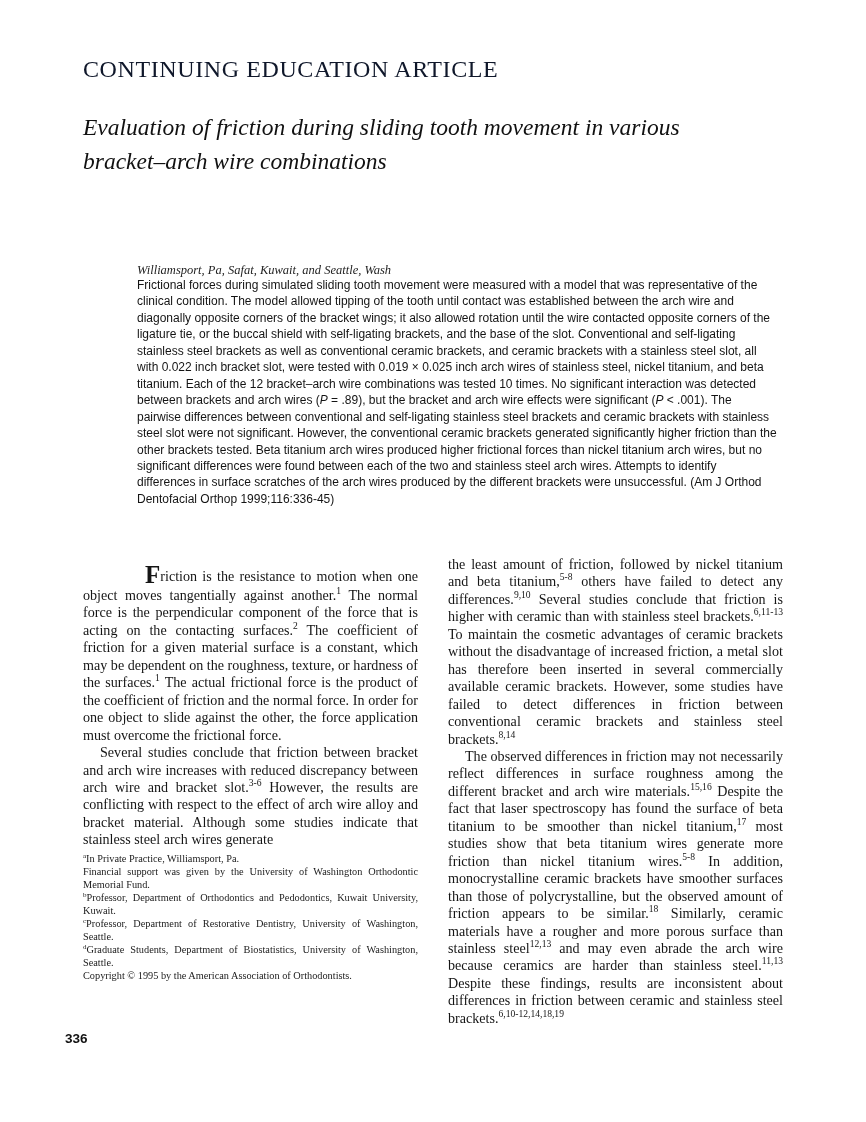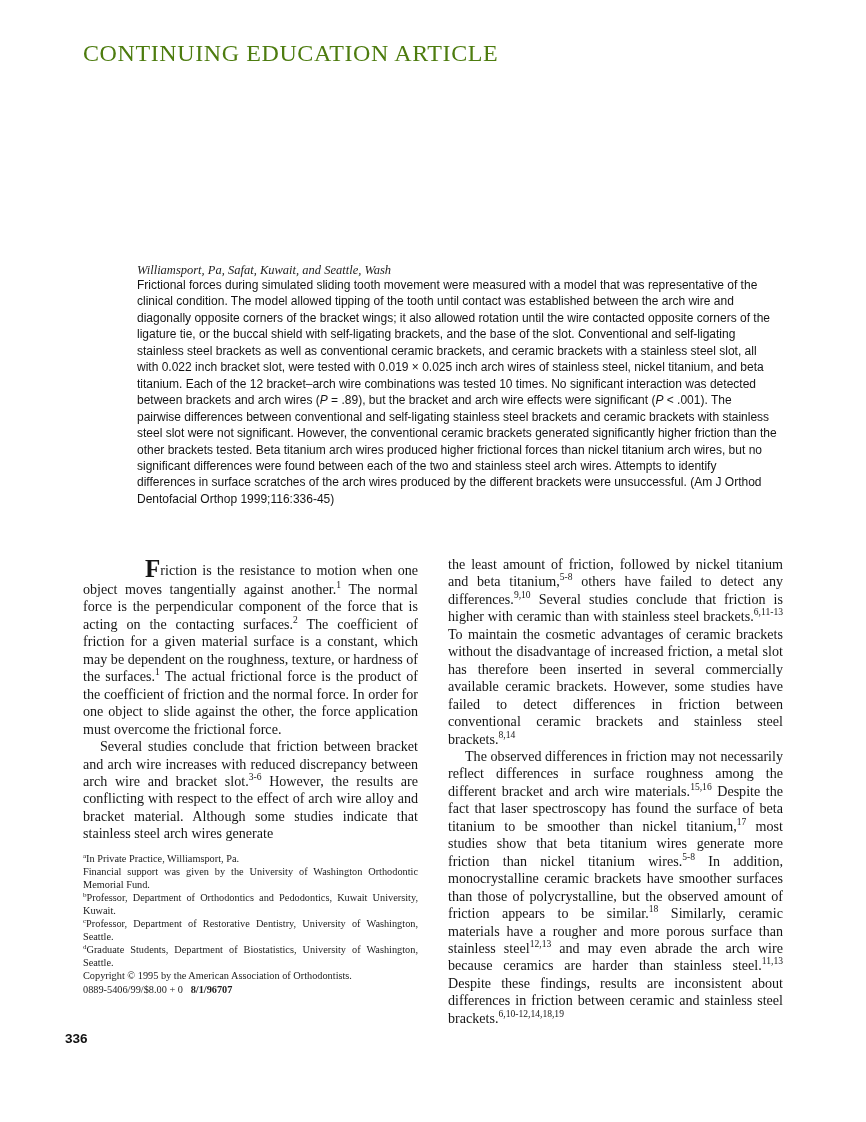--- a/index.html
+++ b/index.html
@@ -21,25 +21,25 @@
     left: 0; top: 0;
     width: 866px;
     height: 1122px;
     background: #ffffff;
   }
 
   
   .section-heading {
     position: absolute;
     left: 83px;
-    top: 40px;
+    top: 56px;
     font-family: "Liberation Serif", serif;
     font-size: 24px;
     letter-spacing: 0.6px;
-    color: #4d7c0f;
+    color: #0f172a;
     font-weight: 400;
   }
 
   .article-title {
     position: absolute;
     left: 83px;
     top: 110px;
     width: 700px;
     font-family: "Liberation Serif", serif;
     font-style: italic;
@@ -98,21 +98,21 @@
     position: absolute;
     top: 556px;
     width: 335px;
     font-family: "Liberation Serif", serif;
     font-size: 14.1px;
     line-height: 17.45px;
     color: #151515;
     text-align: justify;
     text-justify: inter-word;
   }
-  .col-left  { left: 83px; }
+  .col-left  { left: 83px; margin-top: 6px; }
   .col-right { left: 448px; }
 
   .col p {
     margin: 0;
     text-indent: 0;
   }
   .col p.indent { text-indent: 17px; }
 
   .dropcap-para {
     position: relative;
@@ -158,20 +158,24 @@
     color: #111;
   }
 </style>
 </head>
 <body>
 
 <div class="page">
 
   <div class="section-heading">CONTINUING EDUCATION ARTICLE</div>
 
+  <div class="article-title">
+    <span>Evaluation of friction during sliding tooth movement in various</span><br>
+    <span>bracket–arch wire combinations</span>
+  </div>
 
 
   <div class="affil-line">Williamsport, Pa, Safat, Kuwait, and Seattle, Wash</div>
 
   <div class="abstract">
     <span>Frictional forces during simulated sliding tooth movement were measured with a model that was representative of the clinical condition. The model allowed tipping of the tooth until contact was established between the arch wire and diagonally opposite corners of the bracket wings; it also allowed rotation until the wire contacted opposite corners of the ligature tie, or the buccal shield with self-ligating brackets, and the base of the slot. Conventional and self-ligating stainless steel brackets as well as conventional ceramic brackets, and ceramic brackets with a stainless steel slot, all with 0.022 inch bracket slot, were tested with 0.019 × 0.025 inch arch wires of stainless steel, nickel titanium, and beta titanium. Each of the 12 bracket–arch wire combinations was tested 10 times. No significant interaction was detected between brackets and arch wires (</span><i>P</i><span> = .89), but the bracket and arch wire effects were significant (</span><i>P</i><span> &lt; .001). The pairwise differences between conventional and self-ligating stainless steel brackets and ceramic brackets with stainless steel slot were not significant. However, the conventional ceramic brackets generated significantly higher friction than the other brackets tested. Beta titanium arch wires produced higher frictional forces than nickel titanium arch wires, but no significant differences were found between each of the two and stainless steel arch wires. Attempts to identify differences in surface scratches of the arch wires produced by the different brackets were unsuccessful. (Am J Orthod Dentofacial Orthop 1999;116:336-45)</span>
   </div>
 
   <div class="col col-left">
     <p class="dropcap-para"><span class="dropcap">F</span><span>riction is the resistance to motion when one object moves tangentially against another.</span><sup>1</sup><span> The normal force is the perpendicular component of the force that is acting on the contacting surfaces.</span><sup>2</sup><span> The coefficient of friction for a given material surface is a constant, which may be dependent on the roughness, texture, or hardness of the surfaces.</span><sup>1</sup><span> The actual frictional force is the product of the coefficient of friction and the normal force. In order for one object to slide against the other, the force application must overcome the frictional force.</span></p>
@@ -183,18 +187,17 @@
     <p class="indent"><span>The observed differences in friction may not necessarily reflect differences in surface roughness among the different bracket and arch wire materials.</span><sup>15,16</sup><span> Despite the fact that laser spectroscopy has found the surface of beta titanium to be smoother than nickel titanium,</span><sup>17</sup><span> most studies show that beta titanium wires generate more friction than nickel titanium wires.</span><sup>5-8</sup><span> In addition, monocrystalline ceramic brackets have smoother surfaces than those of polycrystalline, but the observed amount of friction appears to be similar.</span><sup>18</sup><span> Similarly, ceramic materials have a rougher and more porous surface than stainless steel</span><sup>12,13</sup><span> and may even abrade the arch wire because ceramics are harder than stainless steel.</span><sup>11,13</sup><span> Despite these findings, results are inconsistent about differences in friction between ceramic and stainless steel brackets.</span><sup>6,10-12,14,18,19</sup></p>
   </div>
 
   <div class="footnotes">
     <p><sup>a</sup><span>In Private Practice, Williamsport, Pa.</span></p>
     <p>Financial support was given by the University of Washington Orthodontic Memorial Fund.</p>
     <p><sup>b</sup><span>Professor, Department of Orthodontics and Pedodontics, Kuwait University, Kuwait.</span></p>
     <p><sup>c</sup><span>Professor, Department of Restorative Dentistry, University of Washington, Seattle.</span></p>
     <p><sup>d</sup><span>Graduate Students, Department of Biostatistics, University of Washington, Seattle.</span></p>
     <p>Copyright © 1995 by the American Association of Orthodontists.</p>
-    <p class="code-line"><span>0889-5406/99/$8.00 + 0</span>&nbsp;&nbsp;&nbsp;<b>8/1/96707</b></p>
   </div>
 
   <div class="page-number">336</div>
 
 </div>
 
 </body></html>

